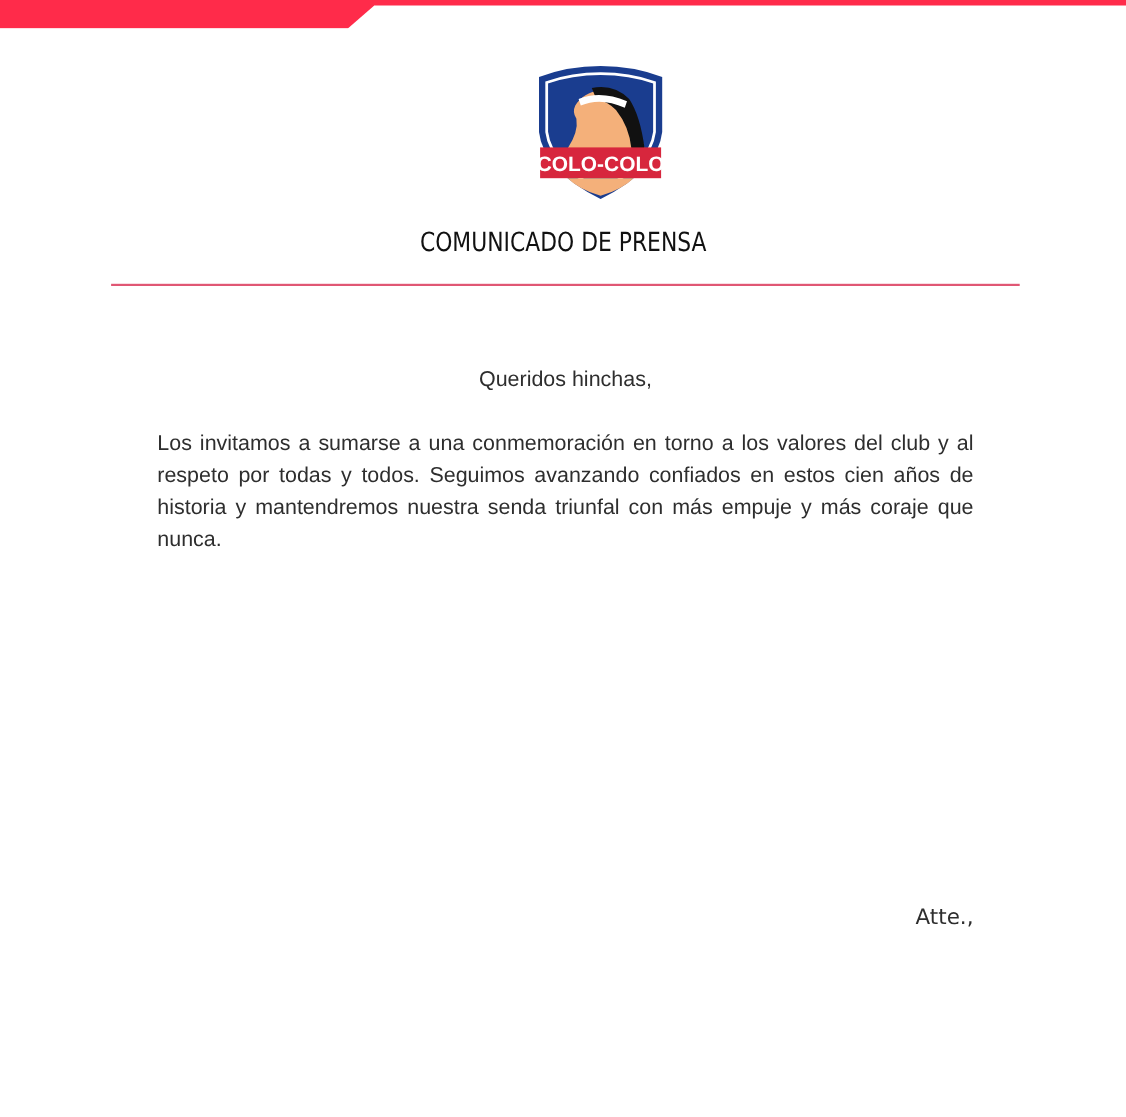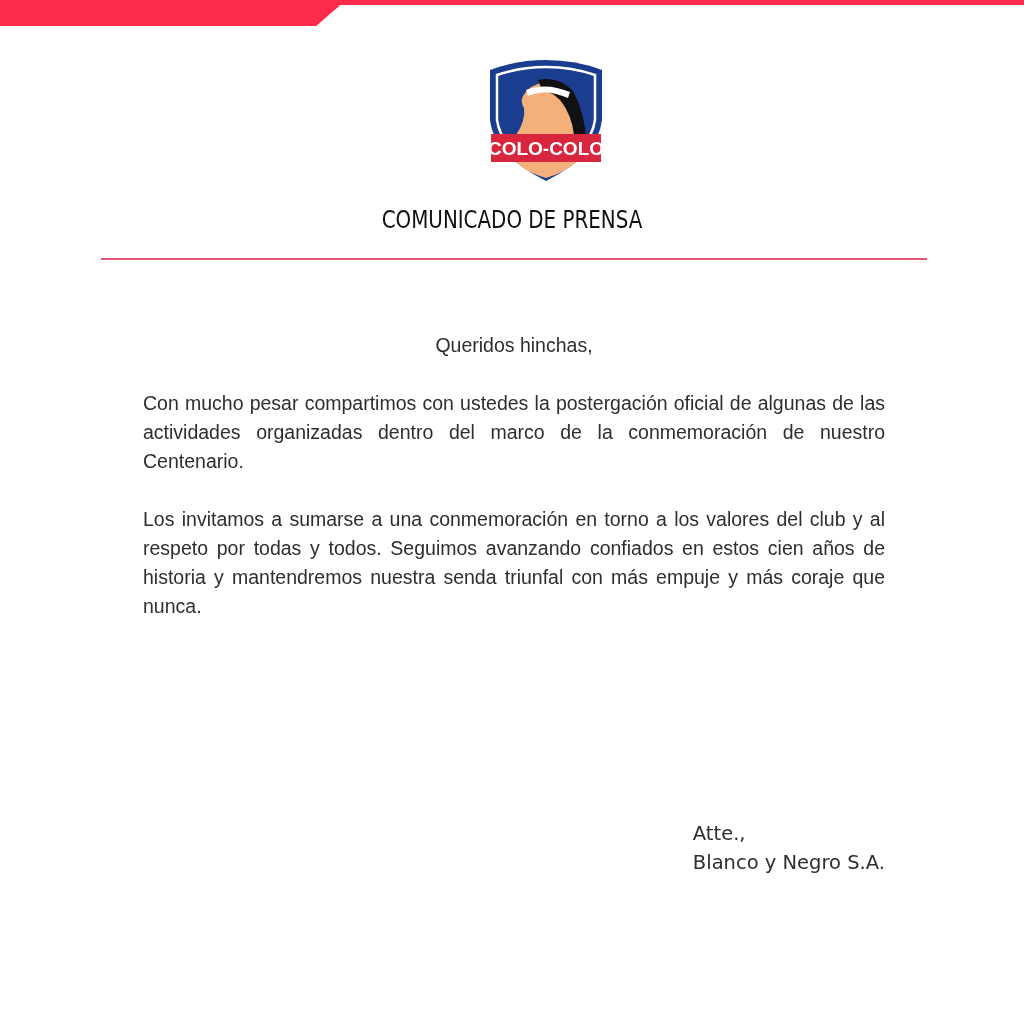--- a/index.html
+++ b/index.html
@@ -21,21 +21,21 @@
       font-stretch: condensed;
     }
     .rule { position: absolute; left: 101px; top: 258px; width: 826px; height: 2px; background: #e05774; }
     .body {
       position: absolute; left: 143px; width: 742px; top: 331px; font-size: 19.5px; line-height: 29px;
       font-family: "Liberation Sans", sans-serif; color: #2e2e2e;
     }
     .body p { margin: 0 0 29px 0; text-align: justify; }
     .body p.greet { text-align: center; }
     .sign {
-      position: absolute; right: 139px; top: 819px; font-size: 19.5px; line-height: 29px;
+      position: absolute; right: 139px; top: 819px; text-align: right; font-size: 19.5px; line-height: 29px;
       font-family: "DejaVu Sans", "Liberation Sans", sans-serif; color: #2e2e2e;
     }
     .sign div { white-space: nowrap; }
   </style>
 </head>
 <body>
 
 <div class="top-strip"></div>
 <div class="top-tab"></div>
 
@@ -50,20 +50,18 @@
     <text x="60" y="95" text-anchor="middle" font-family="Liberation Sans, sans-serif" font-weight="bold" font-size="19" fill="#ffffff">COLO-COLO</text>
     <path d="M30 102 L90 102 Q80 112 60 118 Q40 112 30 102 Z" fill="#f4b07a"></path>
   </svg>
 </div>
 
 <div class="title">COMUNICADO DE PRENSA</div>
 <div class="rule"></div>
 
 <div class="body">
   <p class="greet">Queridos hinchas,</p>
-  <p>Con mucho pesar compartimos con ustedes la postergación oficial de algunas de las actividades organizadas dentro del marco de la conmemoración de nuestro Centenario.</p>
   <p>Los invitamos a sumarse a una conmemoración en torno a los valores del club y al respeto por todas y todos. Seguimos avanzando confiados en estos cien años de historia y mantendremos nuestra senda triunfal con más empuje y más coraje que nunca.</p>
 </div>
 
 <div class="sign">
   <div>Atte.,</div>
-  <div>Blanco y Negro S.A.</div>
 </div>
 
 </body></html>

